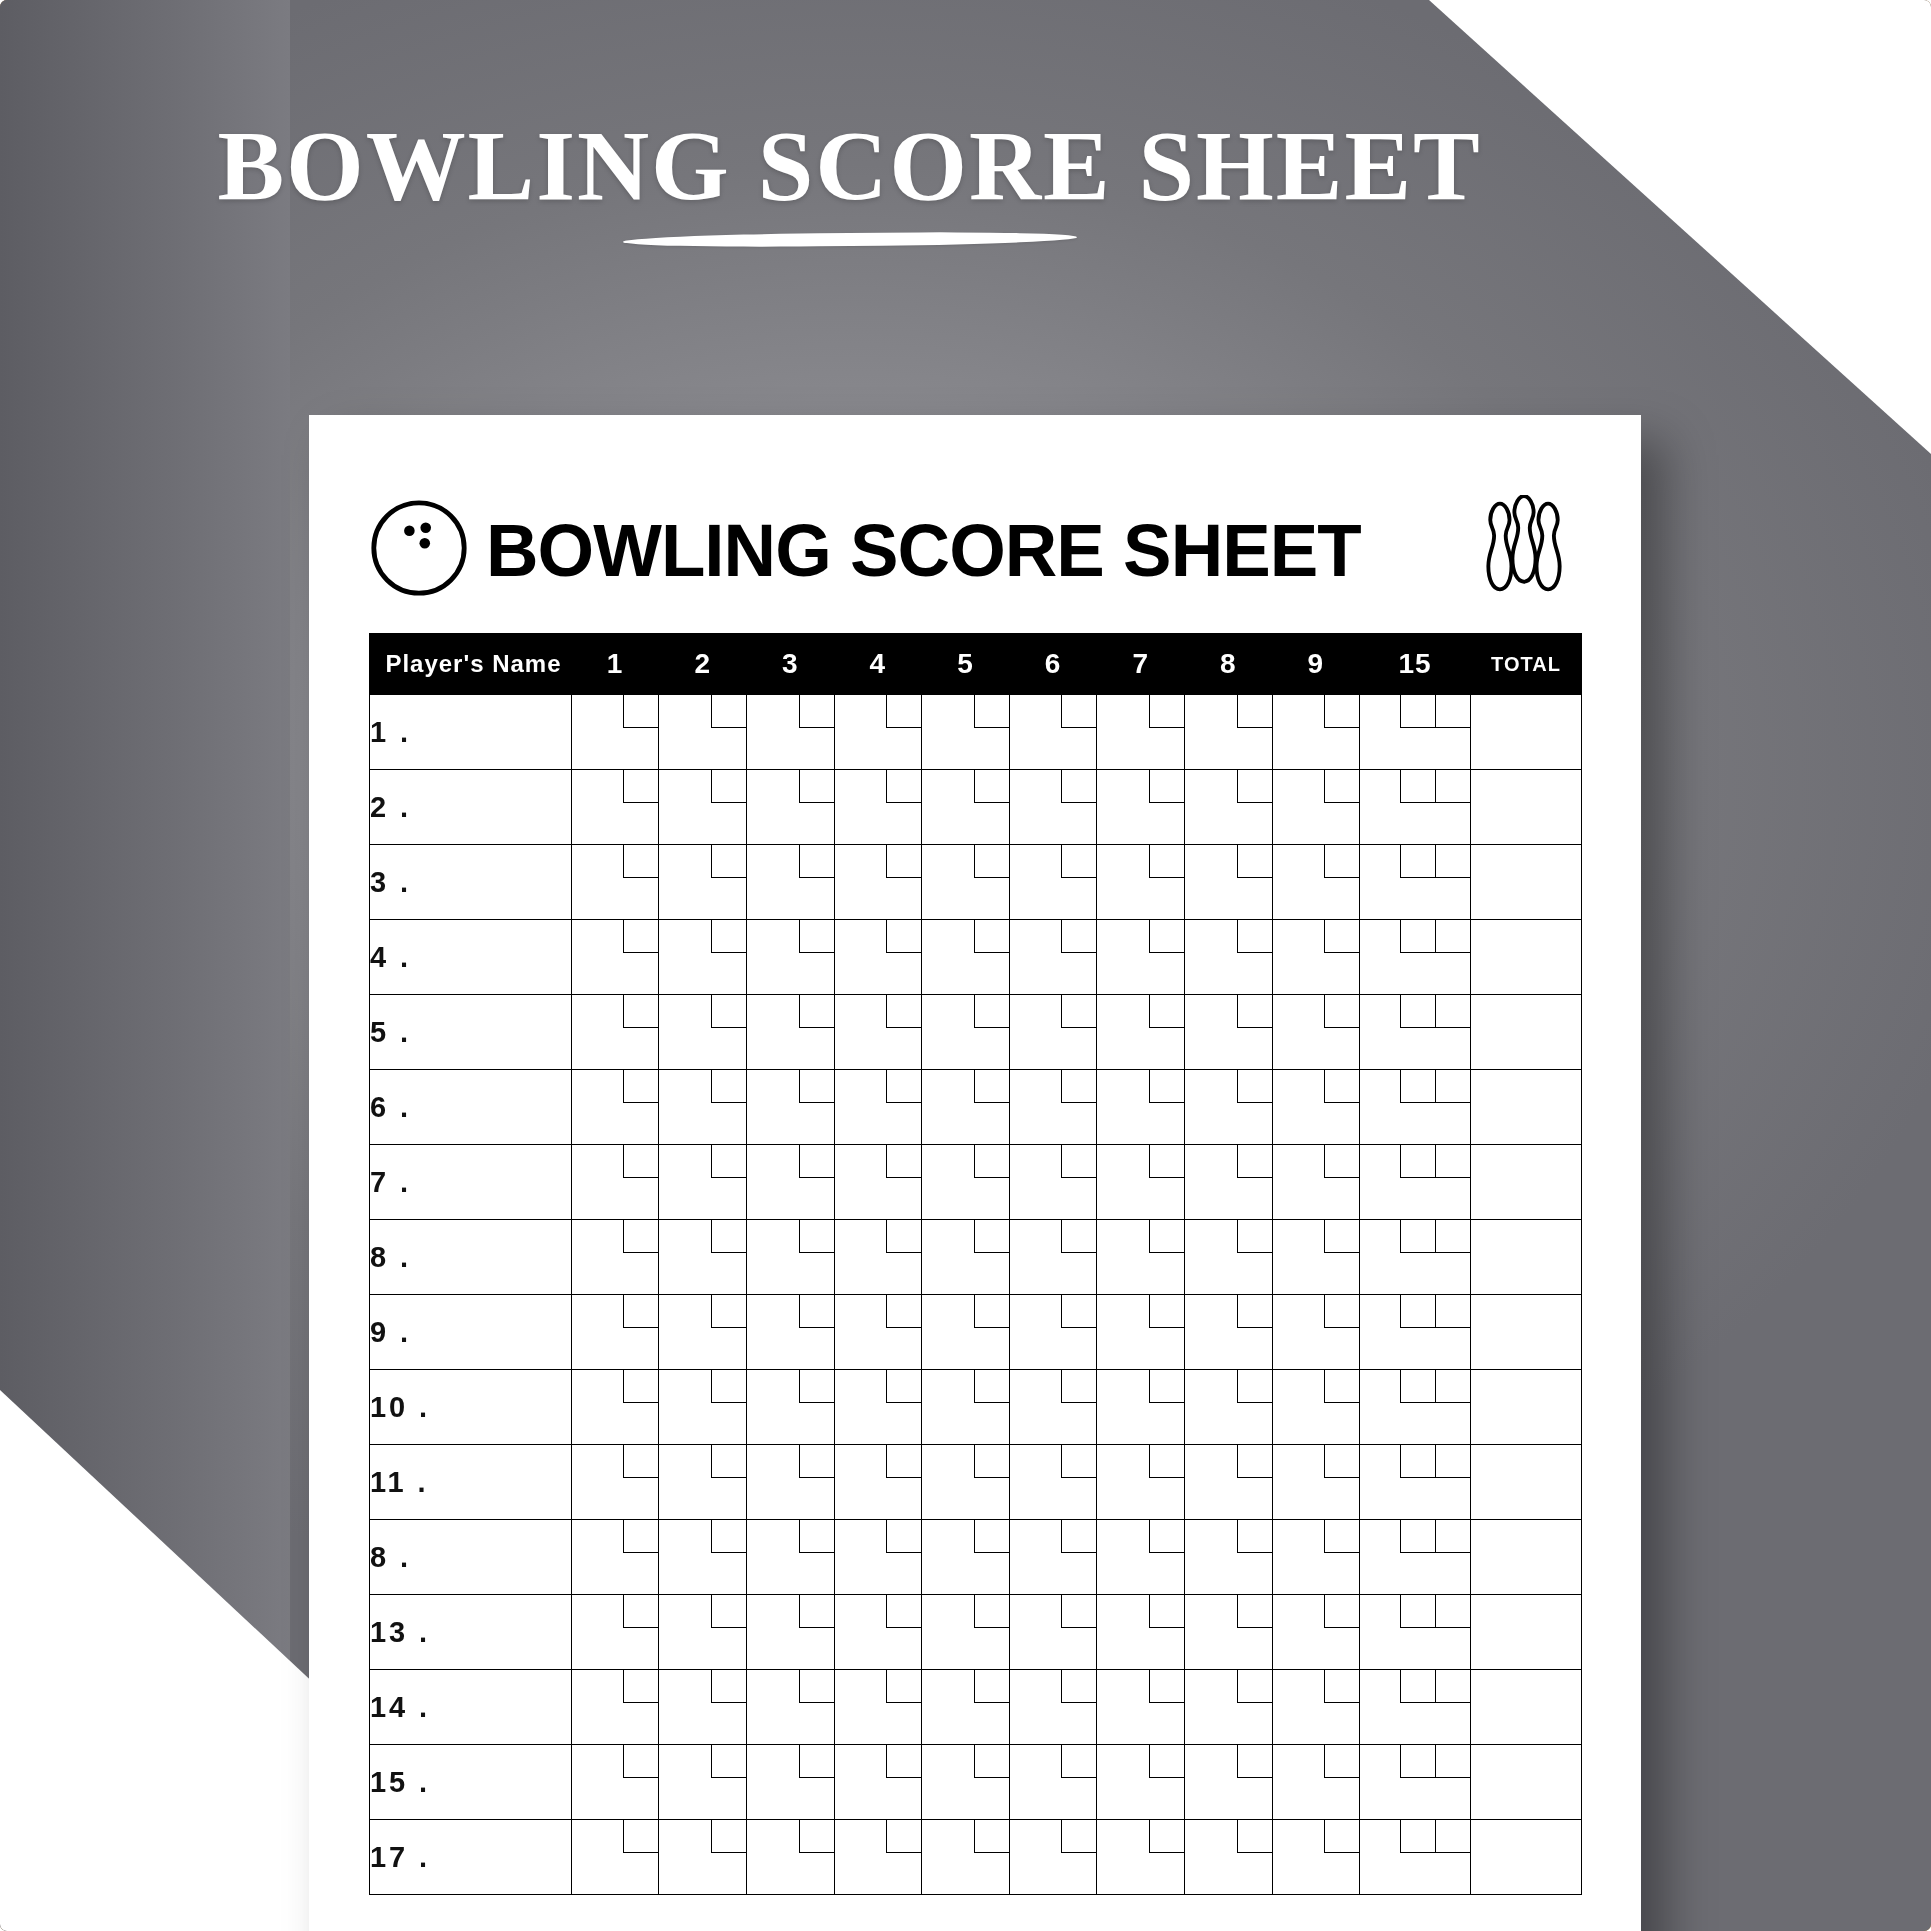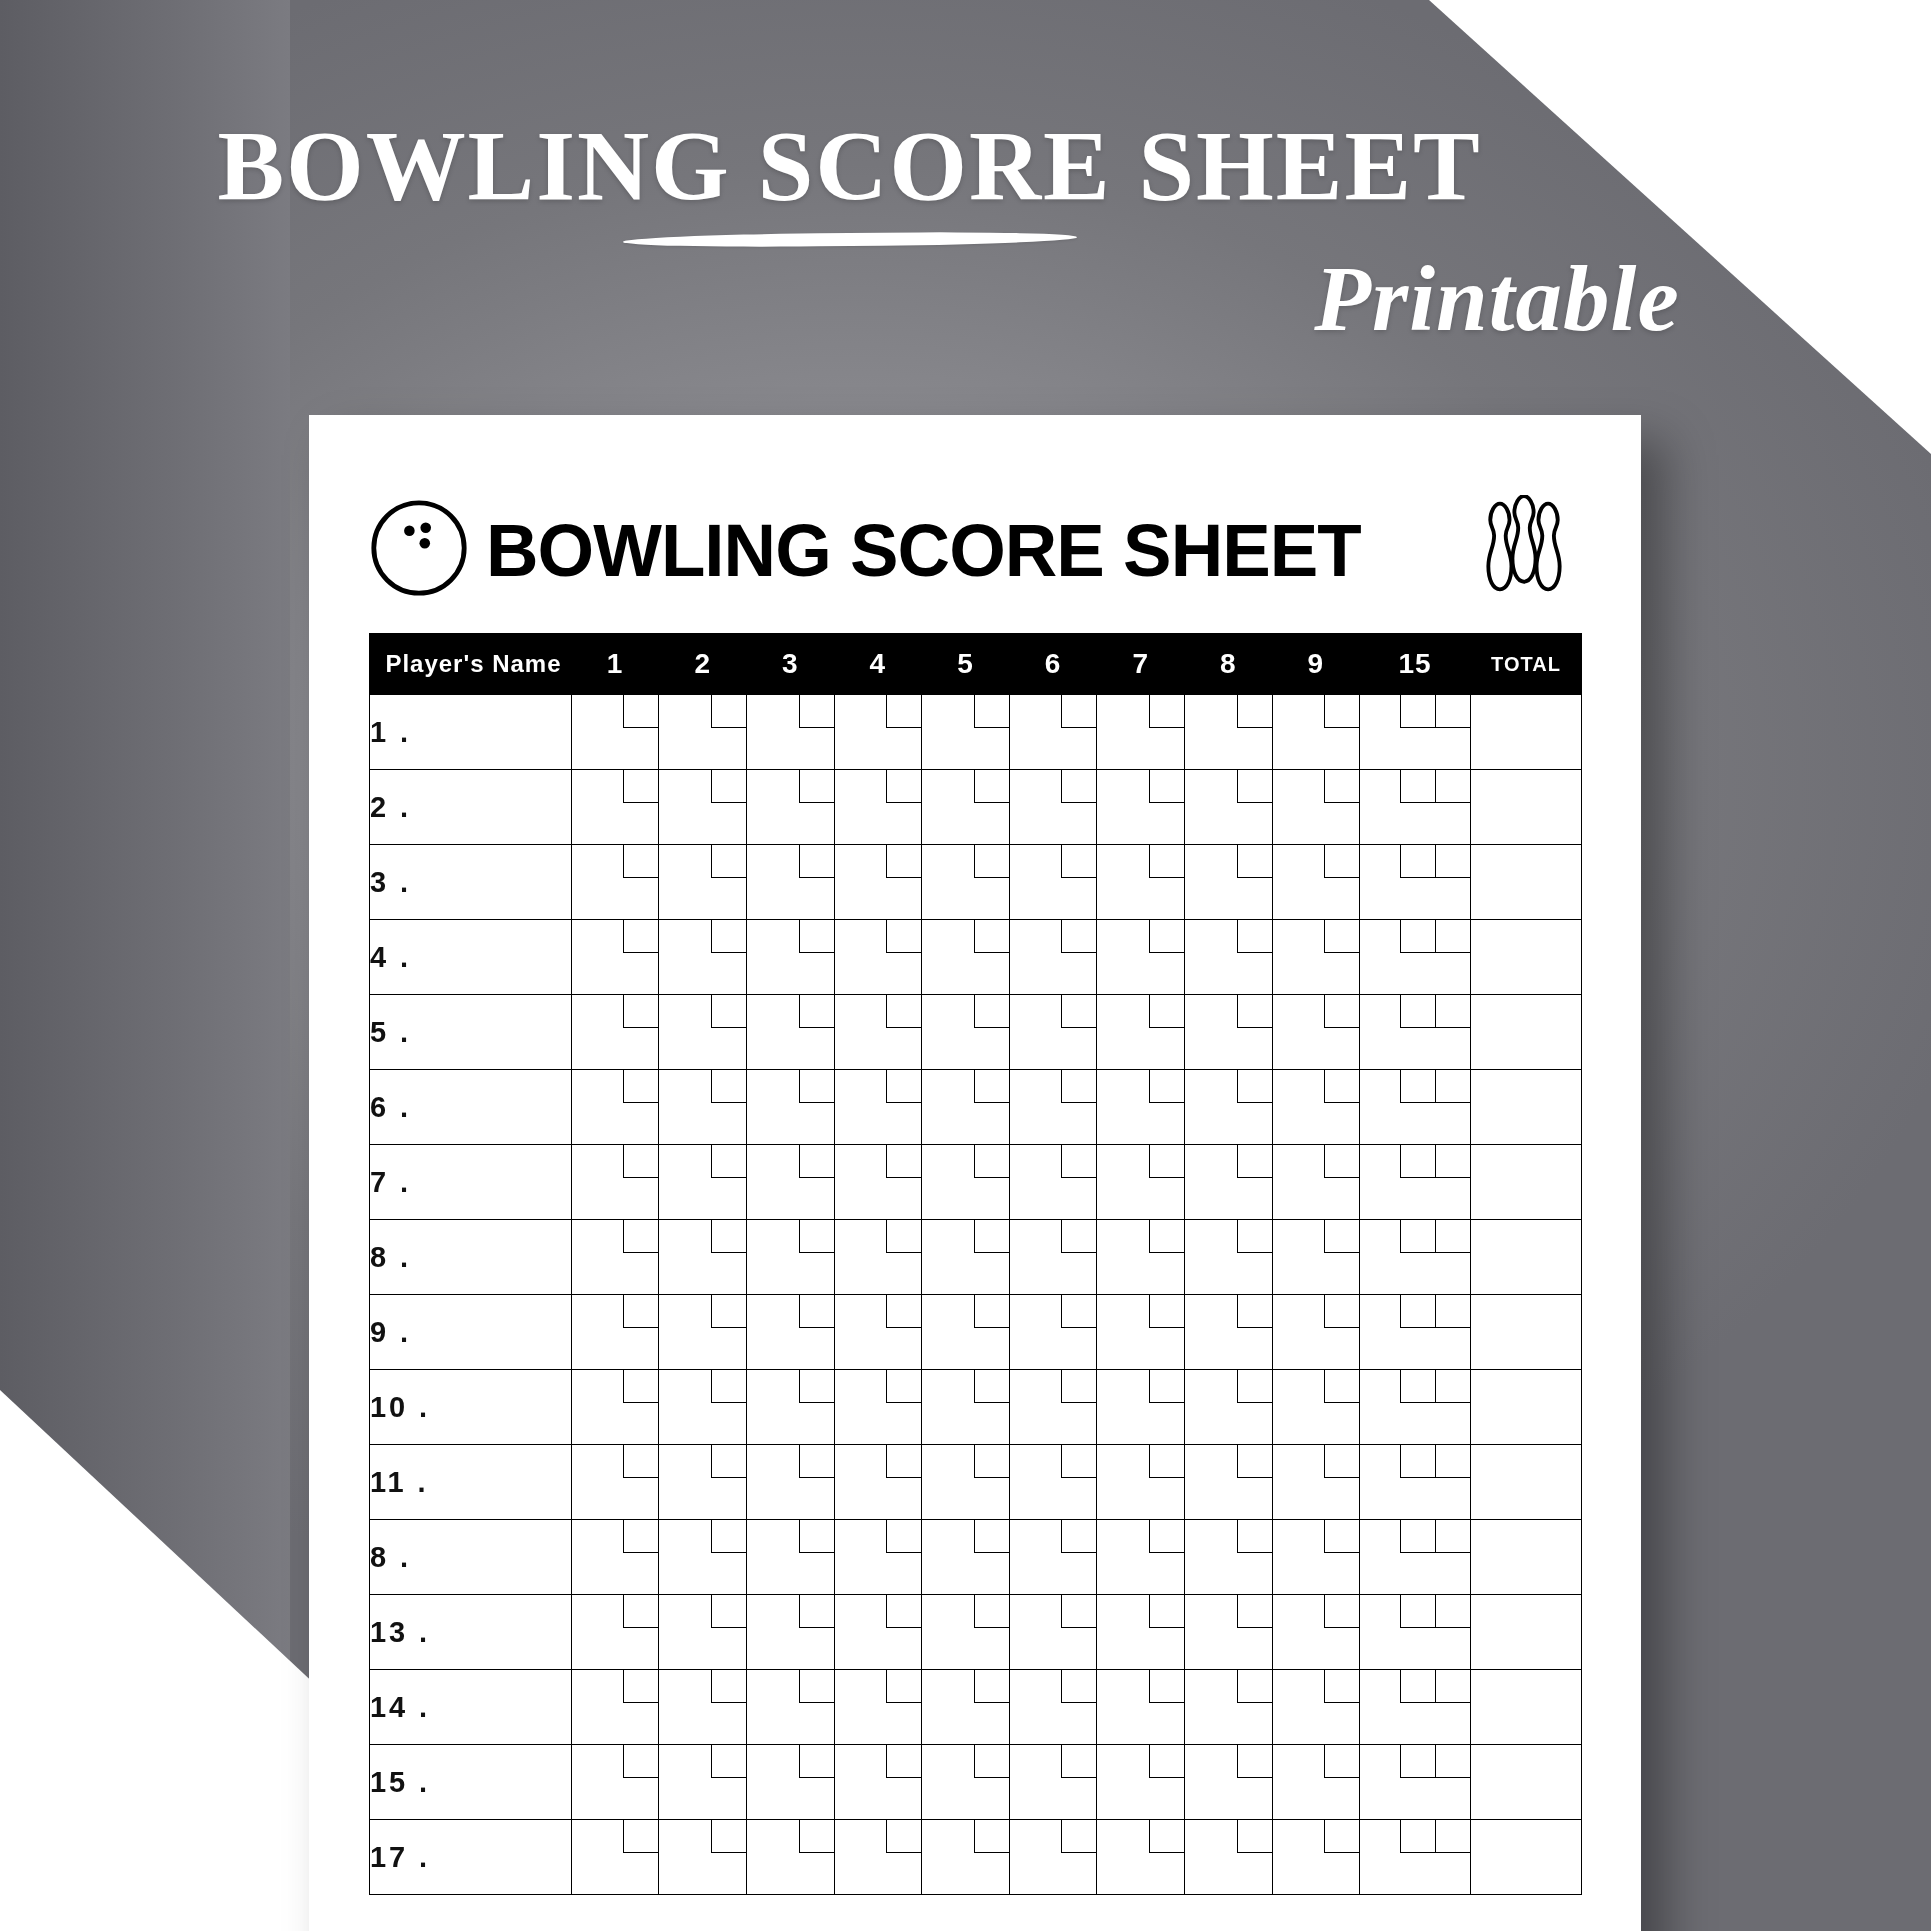--- a/index.html
+++ b/index.html
@@ -14,20 +14,21 @@
     background: #ffffff;
   }
 
   
   #stage {
     position: relative;
     width: 1931px;
     height: 1931px;
     background: #a16207;
     overflow: hidden;
+    border-radius: 7px;
   }
   .bg-grad {
     position: absolute;
     inset: 0;
     background:
       radial-gradient(ellipse 1159px 869px at 44% 40%, #9a9a9e 0%, #8a8a8f 38%, #76767b 70%, #6c6c72 100%);
   }
   
   .bg-left {
     position: absolute;
@@ -202,21 +203,20 @@
 
 <div id="stage">
   <div class="bg-grad"></div>
   <div class="bg-left"></div>
   <div class="tri-tr"></div>
   <div class="tri-bl"></div>
 
   <div class="promo">
     <div class="promo-title">BOWLING SCORE SHEET</div>
     <div class="promo-underline"></div>
-    <div class="promo-sub">Printable</div>
   </div>
 
   <div class="sheet">
     <div class="sheet-inner">
 
       <div class="sheet-head">
         <span class="ball-icon">
           <svg width="100" height="100" viewBox="0 0 104 104">
             <circle cx="52" cy="52" r="47" fill="none" stroke="#000" stroke-width="5"></circle>
             <circle cx="42" cy="34" r="5.5" fill="#000"></circle>

